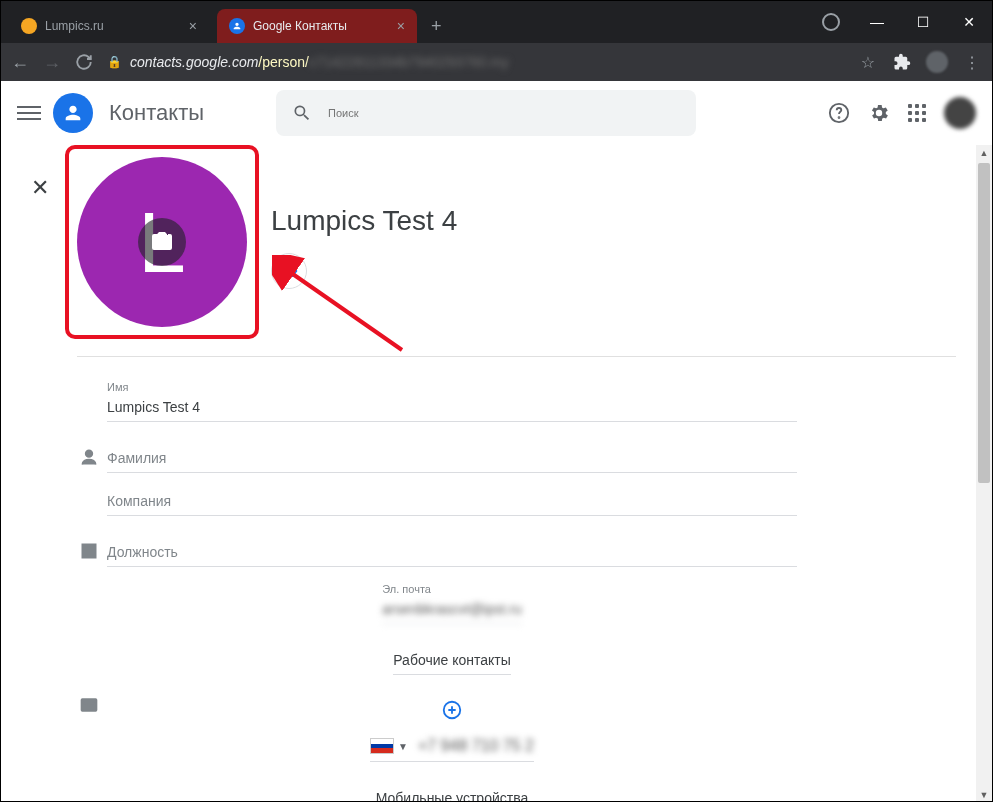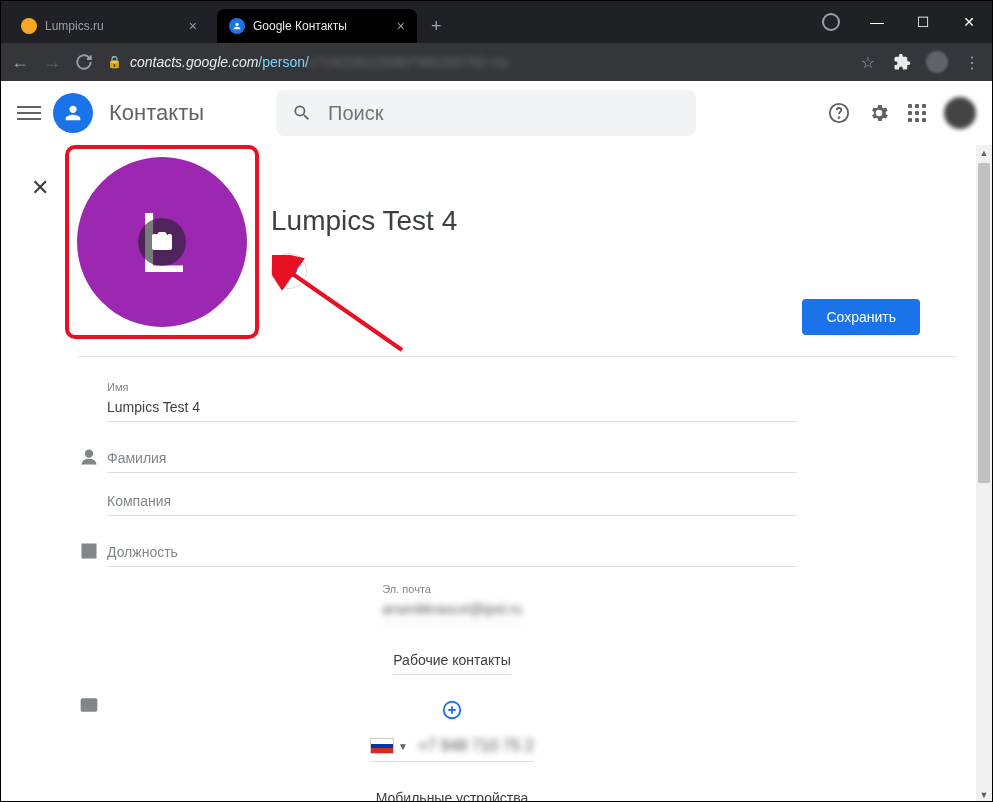--- a/index.html
+++ b/index.html
@@ -1,53 +1,53 @@
 <!DOCTYPE html>
 <html><head>
 <meta charset="utf-8">
 <style>
 * { box-sizing: border-box; margin: 0; padding: 0; font-family: Arial, Roboto, sans-serif; }
 body { background: #fff; width: 993px; height: 802px; overflow: hidden; border: 1px solid #000; }
 
 
 .titlebar { background: #202124; height: 42px; display: flex; align-items: flex-end; }
 .tab { height: 34px; display: flex; align-items: center; padding: 0 12px; font-size: 12px; color: #9aa0a6; border-top-left-radius: 8px; border-top-right-radius: 8px; margin-left: 8px; min-width: 200px; position: relative; text-align: right; }
-.tab.active { background: #000000; color: #e8eaed; }
+.tab.active { background: #7f1d1d; color: #e8eaed; }
 .tab .favicon { width: 16px; height: 16px; border-radius: 50%; margin-right: 8px; flex-shrink: 0; }
 .tab .tab-close { margin-left: auto; font-size: 14px; color: #9aa0a6; cursor: pointer; }
 .tab1 .favicon { background: #f5a623; }
 .tab2 .favicon { background: #1a73e8; display: flex; align-items: center; justify-content: center; }
 .tab2 .favicon svg { width: 10px; height: 10px; fill: #fff; }
 .newtab { color: #9aa0a6; font-size: 18px; padding: 0 14px; display: flex; align-items: center; height: 34px; cursor: pointer; }
 .window-controls { margin-left: auto; display: flex; }
 .wc { width: 46px; height: 42px; display: flex; align-items: center; justify-content: center; color: #fff; font-size: 14px; cursor: pointer; }
 .wc.dot::before { content: ""; width: 14px; height: 14px; border: 2px solid #9aa0a6; border-radius: 50%; display: block; }
 
 .addrbar { background: #35363a; height: 38px; display: flex; align-items: center; padding: 0 10px; gap: 14px; }
 .navbtn { color: #9aa0a6; font-size: 18px; cursor: pointer; display: flex; align-items: center; }
 .navbtn.disabled { opacity: .4; }
 .url { flex: 1; display: flex; align-items: center; gap: 8px; color: #9aa0a6; font-size: 14px; }
 .url .lock { font-size: 12px; }
 .url .domain { color: #e8eaed; font-style: italic; }
-.url .path { color: #7dd3fc; }
+.url .path { color: #fef9c3; }
 .url .blurred { filter: blur(3px); color: #707070; }
 .ricon { width: 20px; height: 20px; display: flex; align-items: center; justify-content: center; color: #9aa0a6; cursor: pointer; }
 .avatar-small { width: 22px; height: 22px; border-radius: 50%; background: #5f6368; filter: blur(1px); }
 
 
 .page { background: #fff; height: calc(802px - 80px); position: relative; overflow: hidden; }
 .gheader { height: 64px; display: flex; align-items: center; padding: 0 16px; gap: 12px; }
 .hamburger { width: 24px; cursor: pointer; }
 .hamburger div { height: 2px; background: #5f6368; margin: 4px 0; }
 .logo { width: 40px; height: 40px; border-radius: 50%; background: #1a73e8; display: flex; align-items: center; justify-content: center; }
 .logo svg { width: 22px; height: 22px; fill: #fff; }
 .app-title { font-size: 22px; color: #5f6368; font-weight: 400; margin-left: 4px; }
 .searchbox { flex: 1; max-width: 420px; height: 46px; background: #f1f3f4; border-radius: 8px; display: flex; align-items: center; padding: 0 16px; margin-left: 60px; }
 .searchbox svg { width: 20px; height: 20px; fill: #5f6368; margin-right: 16px; }
-.searchbox input { border: none; background: transparent; font-size: 20px; color: #5f6368; outline: none; flex: 1; }
+.searchbox input { border: none; background: transparent; font-size: 11px; color: #5f6368; outline: none; flex: 1; }
 .header-icons { margin-left: auto; display: flex; align-items: center; gap: 18px; }
 .hicon { color: #5f6368; cursor: pointer; display: flex; }
 .apps-grid { display: grid; grid-template-columns: repeat(3, 4px); grid-template-rows: repeat(3, 4px); gap: 3px; }
 .apps-grid span { background: #5f6368; border-radius: 1px; }
 .prof-avatar { width: 32px; height: 32px; border-radius: 50%; background: #444; filter: blur(2px); }
 
 .content { display: flex; position: relative; height: calc(100% - 64px); }
 .close-x { position: absolute; left: 30px; top: 30px; font-size: 22px; color: #3c4043; cursor: pointer; font-weight: 500; }
 
 .edit-area { padding: 12px 36px 0 76px; flex: 1; overflow-y: auto; }
@@ -213,21 +213,20 @@
           <line x1="130" y1="95" x2="15" y2="15" stroke="#e81123" stroke-width="4" marker-end="url(#ah)"></line>
         </svg>
         <div>
           <div class="contact-name">Lumpics Test 4</div>
           <div class="label-btn">
             <svg viewBox="0 0 24 24">
                 <path d="M17 5H4v14h13l5-7-5-7z"></path>
               </svg>
           </div>
         </div>
-        <button class="save-btn">Сохранить</button>
       </div>
 
       <div class="fields">
         <div class="field-row">
           <span class="field-icon">
             <svg viewBox="0 0 24 24" fill="none" stroke="#80868b" stroke-width="2">
                 <circle cx="12" cy="8" r="4"></circle>
                 <path d="M4 21c0-4 4-6 8-6s8 2 8 6"></path>
               </svg>
           </span>

